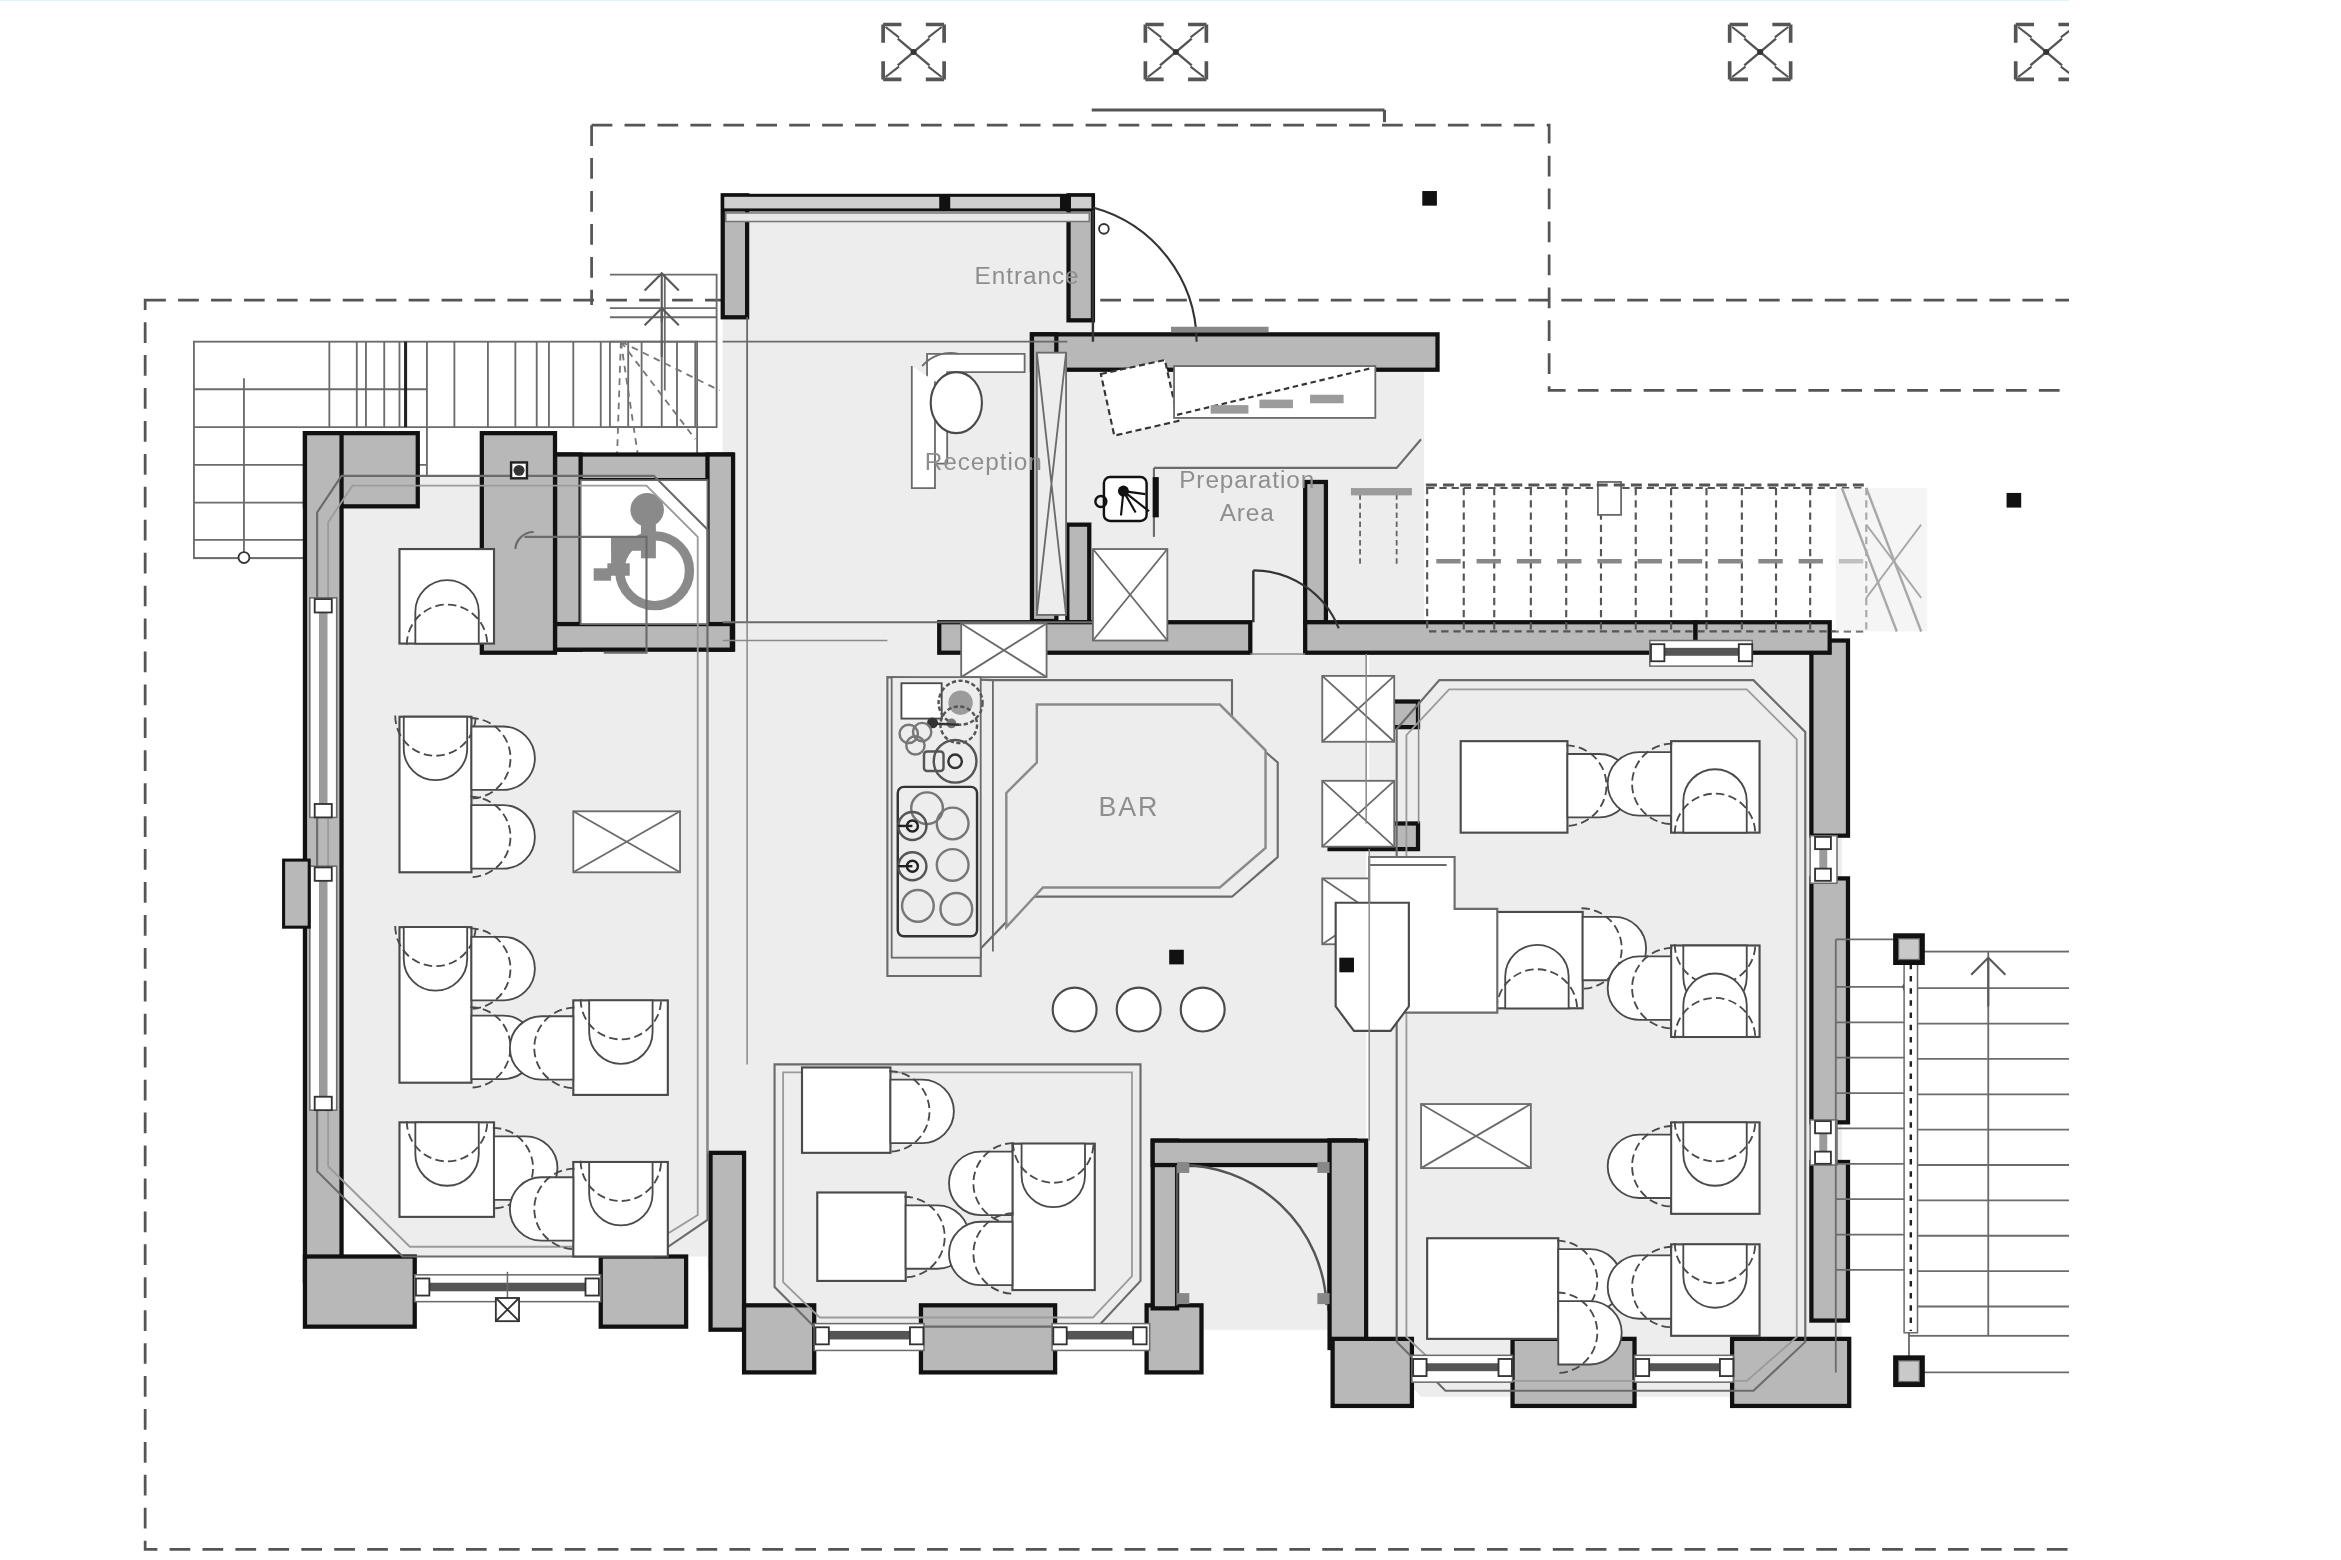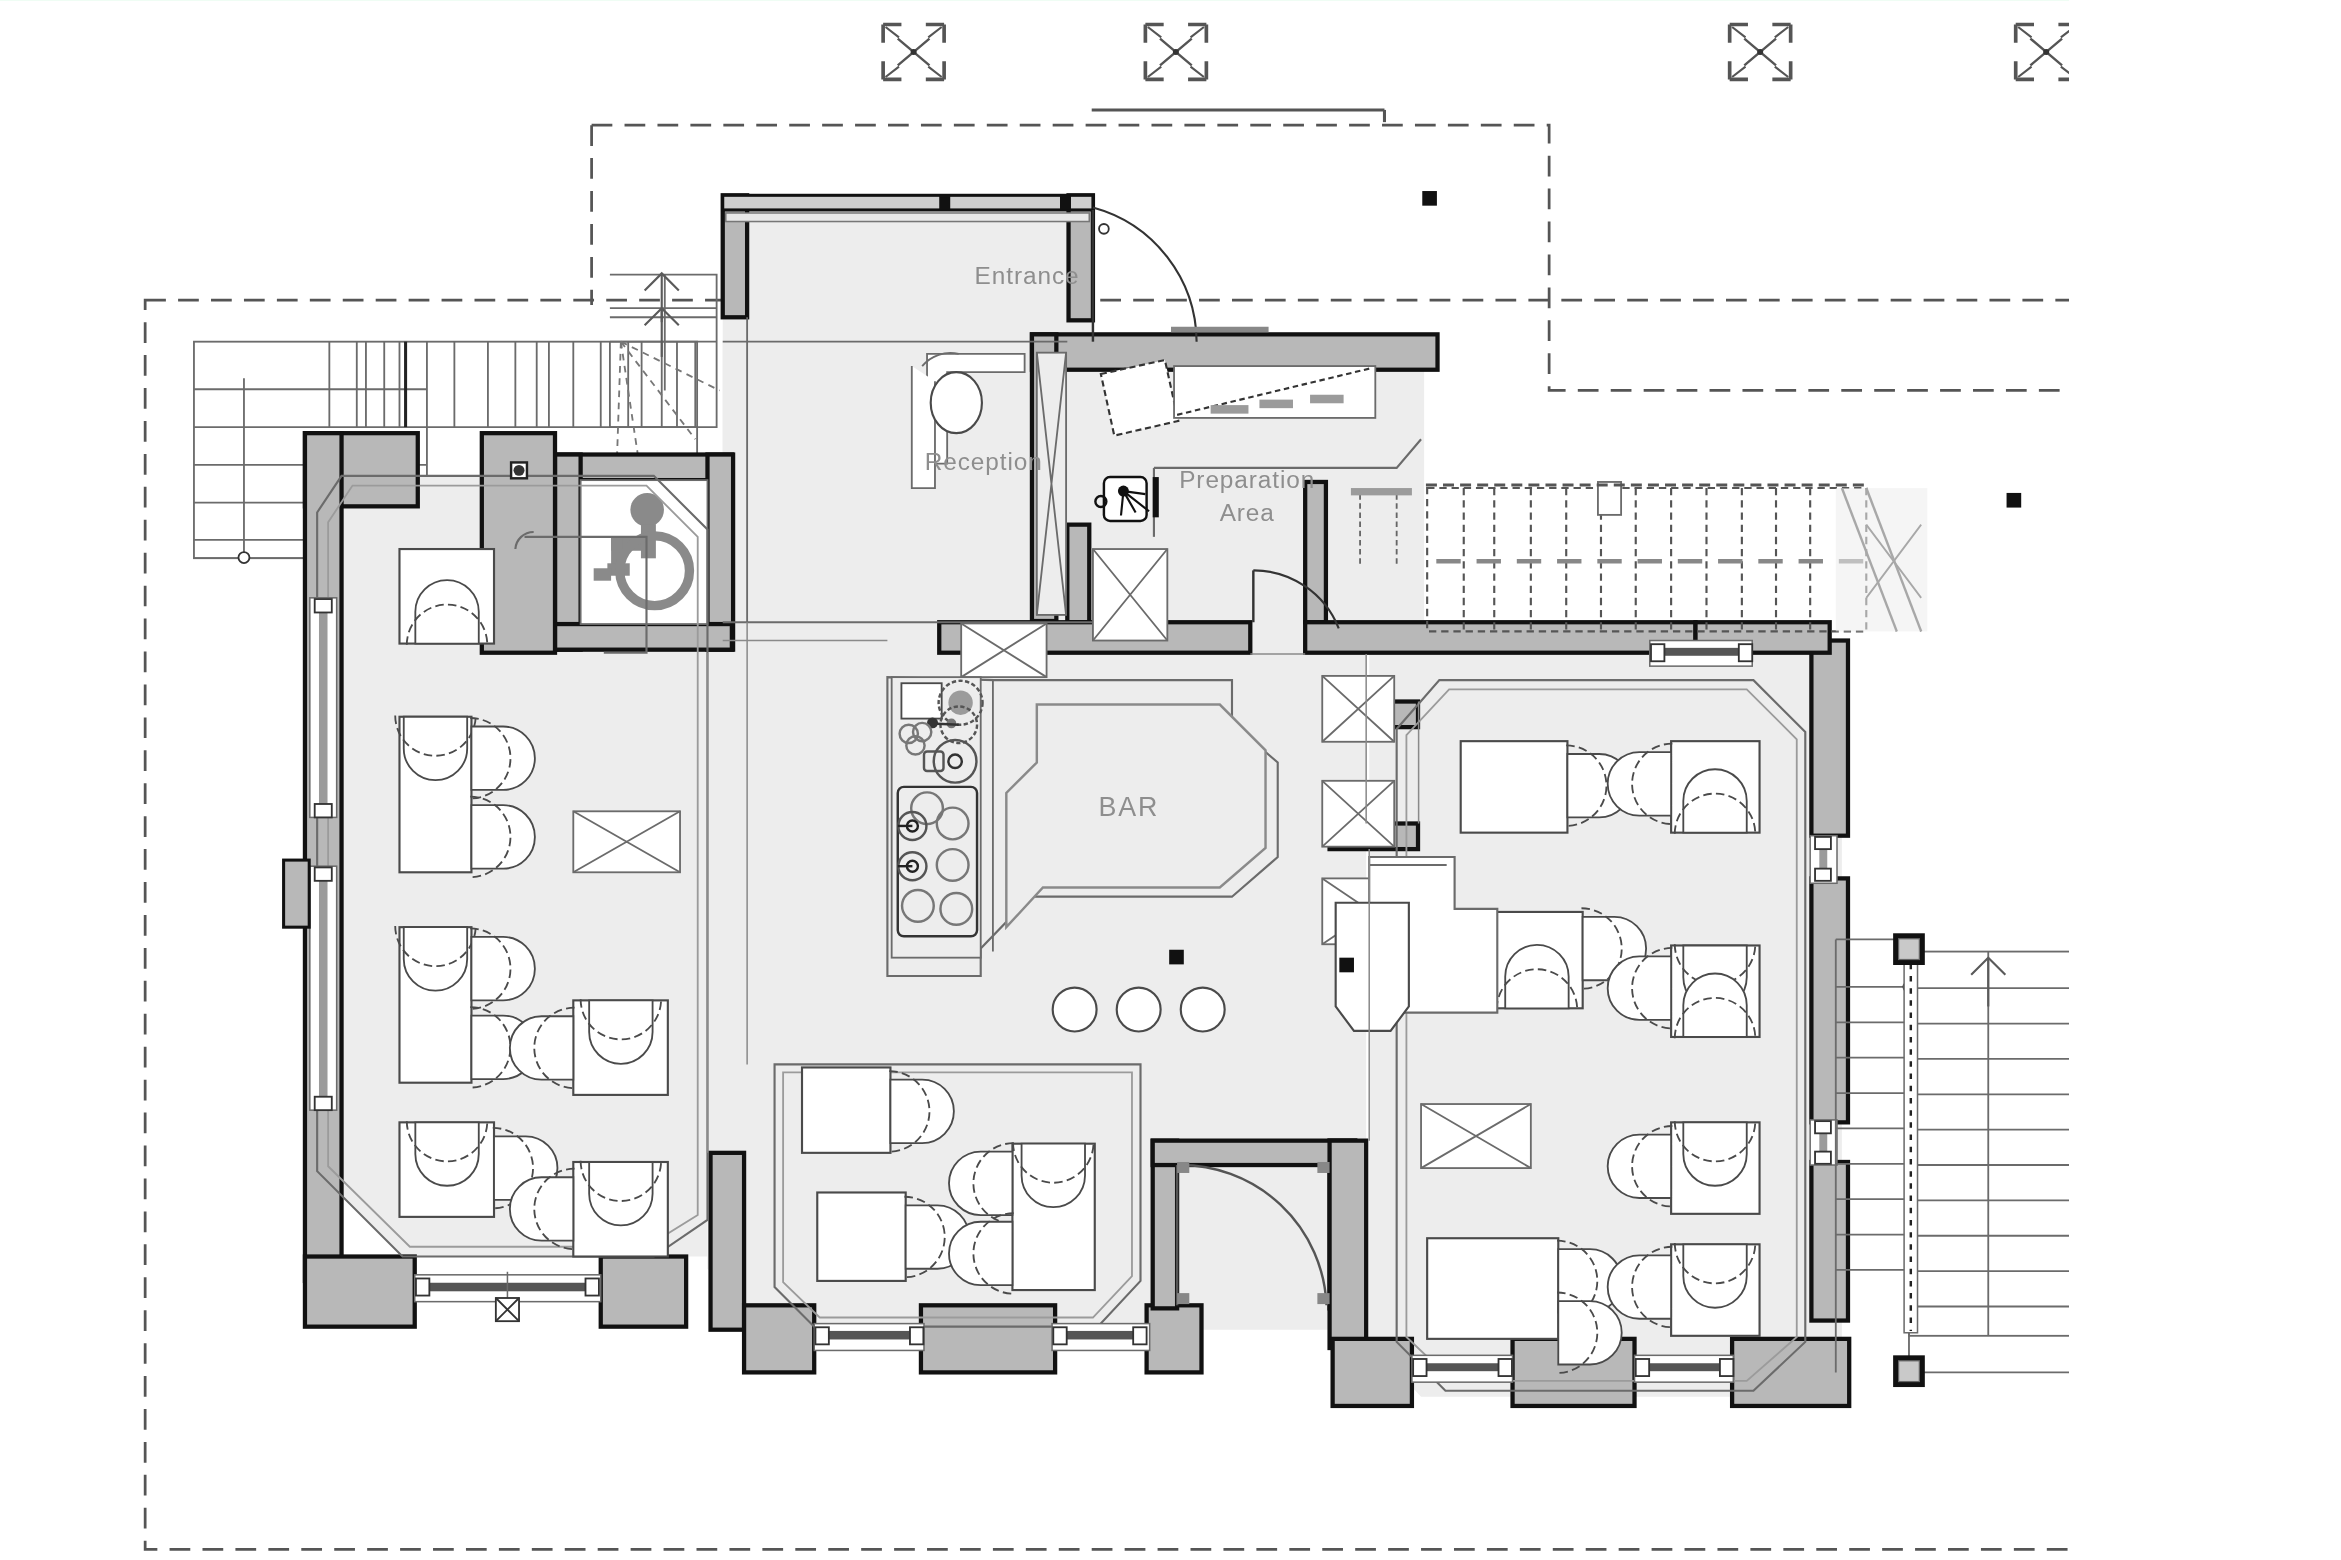--- a/index.html
+++ b/index.html
@@ -1,17 +1,17 @@
 <!DOCTYPE html>
 <html style="font-size:9.8px"><head>
 <meta charset="utf-8">
 <style>
   html,body{margin:0;padding:0;background:#ffffff;}
   body{font-family:"Liberation Sans",sans-serif;}
-  #plan-root{position:relative;width:2069px;height:1561px;background:#86efac;overflow:hidden;}
+  #plan-root{position:relative;width:2069px;height:1561px;background:#0ea5e9;overflow:hidden;}
   svg{display:block;}
   .rm-label{
     fill:#8e8e8e;
     font-family:"Liberation Sans",sans-serif;
     font-size:40px;
     text-anchor:middle;
     dominant-baseline:middle;
     letter-spacing:1.5px;
   }
   .rm-label.big{font-size:44px;letter-spacing:3px;}

